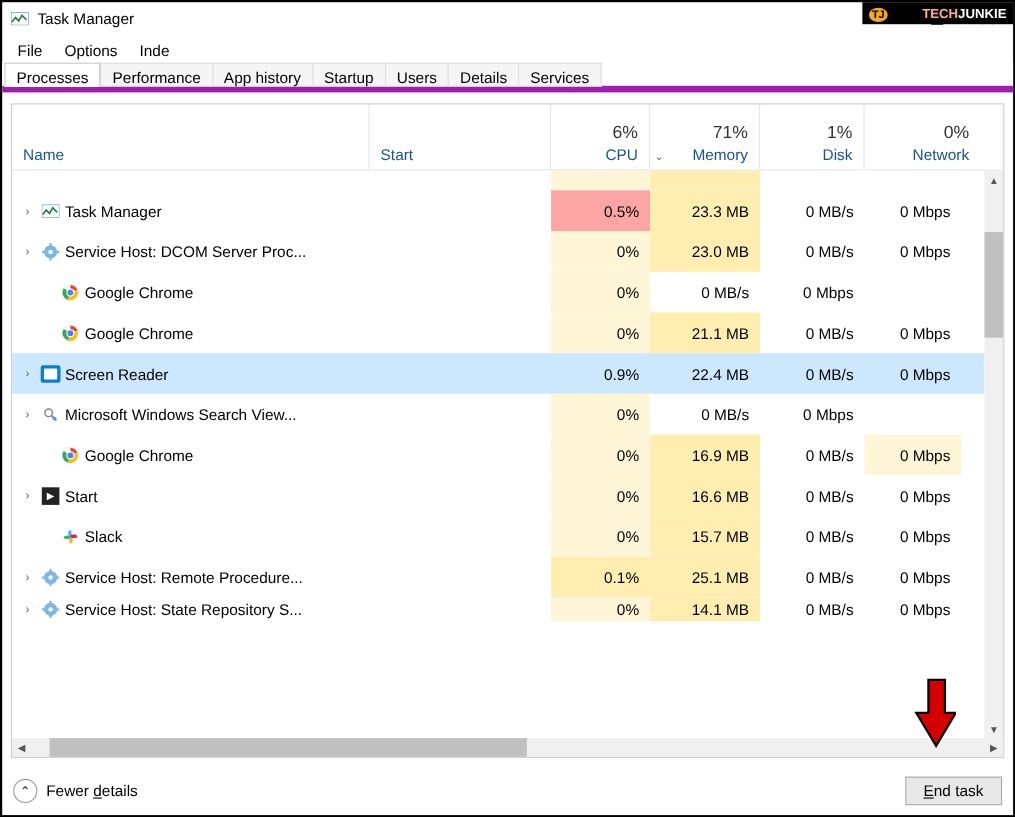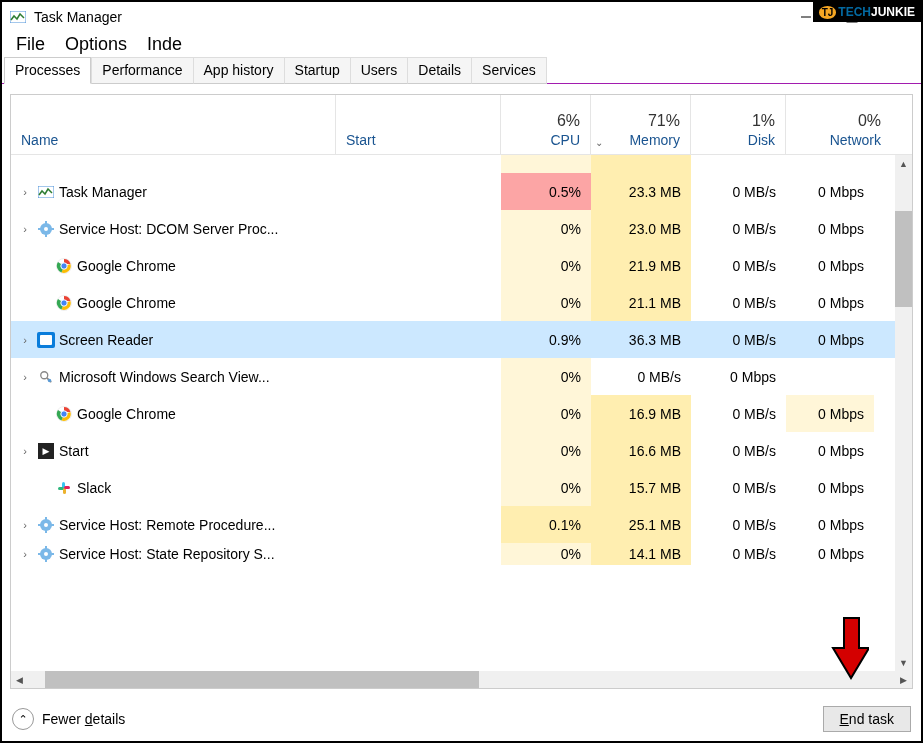--- a/index.html
+++ b/index.html
@@ -2,35 +2,35 @@
 <html><head>
 <meta charset="utf-8">
 <style>
   * { box-sizing: border-box; font-family: 'Segoe UI', Tahoma, sans-serif; }
   body { margin: 0; background: #000; display: flex; justify-content: center; align-items: flex-start; padding: 2px; }
   .window { width: 919px; height: 739px; background: #fff; display: flex; flex-direction: column; position: relative; }
   
   
   .watermark { position: absolute; top: 0; right: 0; background: #000; color: #fff; font-size: 12px; padding: 3px 6px; font-weight: bold; }
   .watermark span.tj { background: #f5a623; color: #000; border-radius: 50%; padding: 1px 3px; font-size: 10px; margin-right: 2px; }
-  .watermark span.tech { color: #0369a1; }
+  .watermark span.tech { color: #fca5a5; margin-left: 29px; }
   
   
   .title-bar { height: 30px; display: flex; align-items: center; padding-left: 8px; }
   .title-bar .app-icon { width: 16px; height: 16px; margin-right: 8px; display: flex; align-items: center; justify-content: center; }
   .title-bar .title { font-size: 14px; }
   .title-bar .spacer { flex: 1; }
   .title-bar .ctl { width: 46px; height: 30px; display: flex; align-items: center; justify-content: center; font-size: 14px; cursor: default; }
   
   
-  .menu-bar { height: 24px; display: flex; padding-left: 4px; font-size: 18px; align-items: center; gap: 0; }
+  .menu-bar { height: 24px; display: flex; padding-left: 4px; font-size: 14px; align-items: flex-end; gap: 0; }
   .menu-bar .mitem { padding: 2px 10px; cursor: default; }
   
   
-  .tab-bar { height: 28px; display: flex; border-bottom: 1px solid #a21caf; padding-left: 2px; font-size: 14px; background: #fff; }
+  .tab-bar { height: 28px; display: flex; border-bottom: 6px solid #a21caf; padding-left: 2px; font-size: 14px; background: #fff; }
   .tab { padding: 4px 10px 3px; border: 1px solid transparent; border-bottom: none; cursor: default; position: relative; top: 1px; background: #f5f5f5; }
   .tab:not(.active) { border-color: #ddd; border-bottom: 1px solid #ccc; margin-right: -1px; }
   .tab.active { background: #fff; border: 1px solid #ccc; border-bottom: 1px solid #fff; z-index: 2; }
   
   
   .body-area { flex: 1; display: flex; flex-direction: column; border: 1px solid #ccc; margin: 8px; margin-top: 10px; min-height: 0; }
   
   
   .header-row { display: grid; grid-template-columns: 325px 165px 90px 100px 95px 105px; height: 60px; border-bottom: 1px solid #e5e5e5; font-size: 14px; }
   .hcell { border-right: 1px solid #e5e5e5; display: flex; flex-direction: column; justify-content: flex-end; padding: 6px 10px; color: #1a5490; }
@@ -233,21 +233,20 @@
                   <path d="M 8 1 A 7 7 0 0 1 14.5 6 L 8 6 Z" fill="#ea4335"></path>
                   <path d="M 14.5 6 A 7 7 0 0 1 5.5 14.5 L 8 8 Z" fill="#fbbc05"></path>
                   <path d="M 5.5 14.5 A 7 7 0 0 1 2 4 L 8 8 Z" fill="#34a853"></path>
                   <circle cx="8" cy="8" r="3.2" fill="#4285f4" stroke="#fff" stroke-width="1"></circle>
                 </svg>
               </span>
               <span>Google Chrome</span>
             </div>
             <div class="cstatus"></div>
             <div class="cnum heat-yellow-lt">0%</div>
-            <div class="cnum heat-yellow">21.9 MB</div>
             <div class="cnum ">0 MB/s</div>
             <div class="cnum ">0 Mbps</div>
           </div>
           <div class="row">
             <div class="cname">
               <span class="expander"></span>
               <span class="icn" style="margin-left:18px;">
                 <svg class="svg-chrome" viewBox="0 0 16 16">
                   <circle cx="8" cy="8" r="7.5" fill="#fff" stroke="#ddd" stroke-width="0.5"></circle>
                   <path d="M 8 1 A 7 7 0 0 1 14.5 6 L 8 6 Z" fill="#ea4335"></path>
@@ -267,21 +266,21 @@
           <div class="row selected">
             <div class="cname">
               <span class="expander">›</span>
               <span class="icn" style="">
                 <div class="svg-screen"></div>
               </span>
               <span>Screen Reader</span>
             </div>
             <div class="cstatus"></div>
             <div class="cnum ">0.9%</div>
-            <div class="cnum ">36.3 MB</div>
+            <div class="cnum ">22.4 MB</div>
             <div class="cnum ">0 MB/s</div>
             <div class="cnum ">0 Mbps</div>
           </div>
           <div class="row">
             <div class="cname">
               <span class="expander">›</span>
               <span class="icn" style="">
                 <svg class="svg-search" viewBox="0 0 16 16">
                   <circle cx="6" cy="6" r="4" fill="none" stroke="#888" stroke-width="1.5"></circle>
                   <line x1="9" y1="9" x2="14" y2="14" stroke="#888" stroke-width="2"></line>

